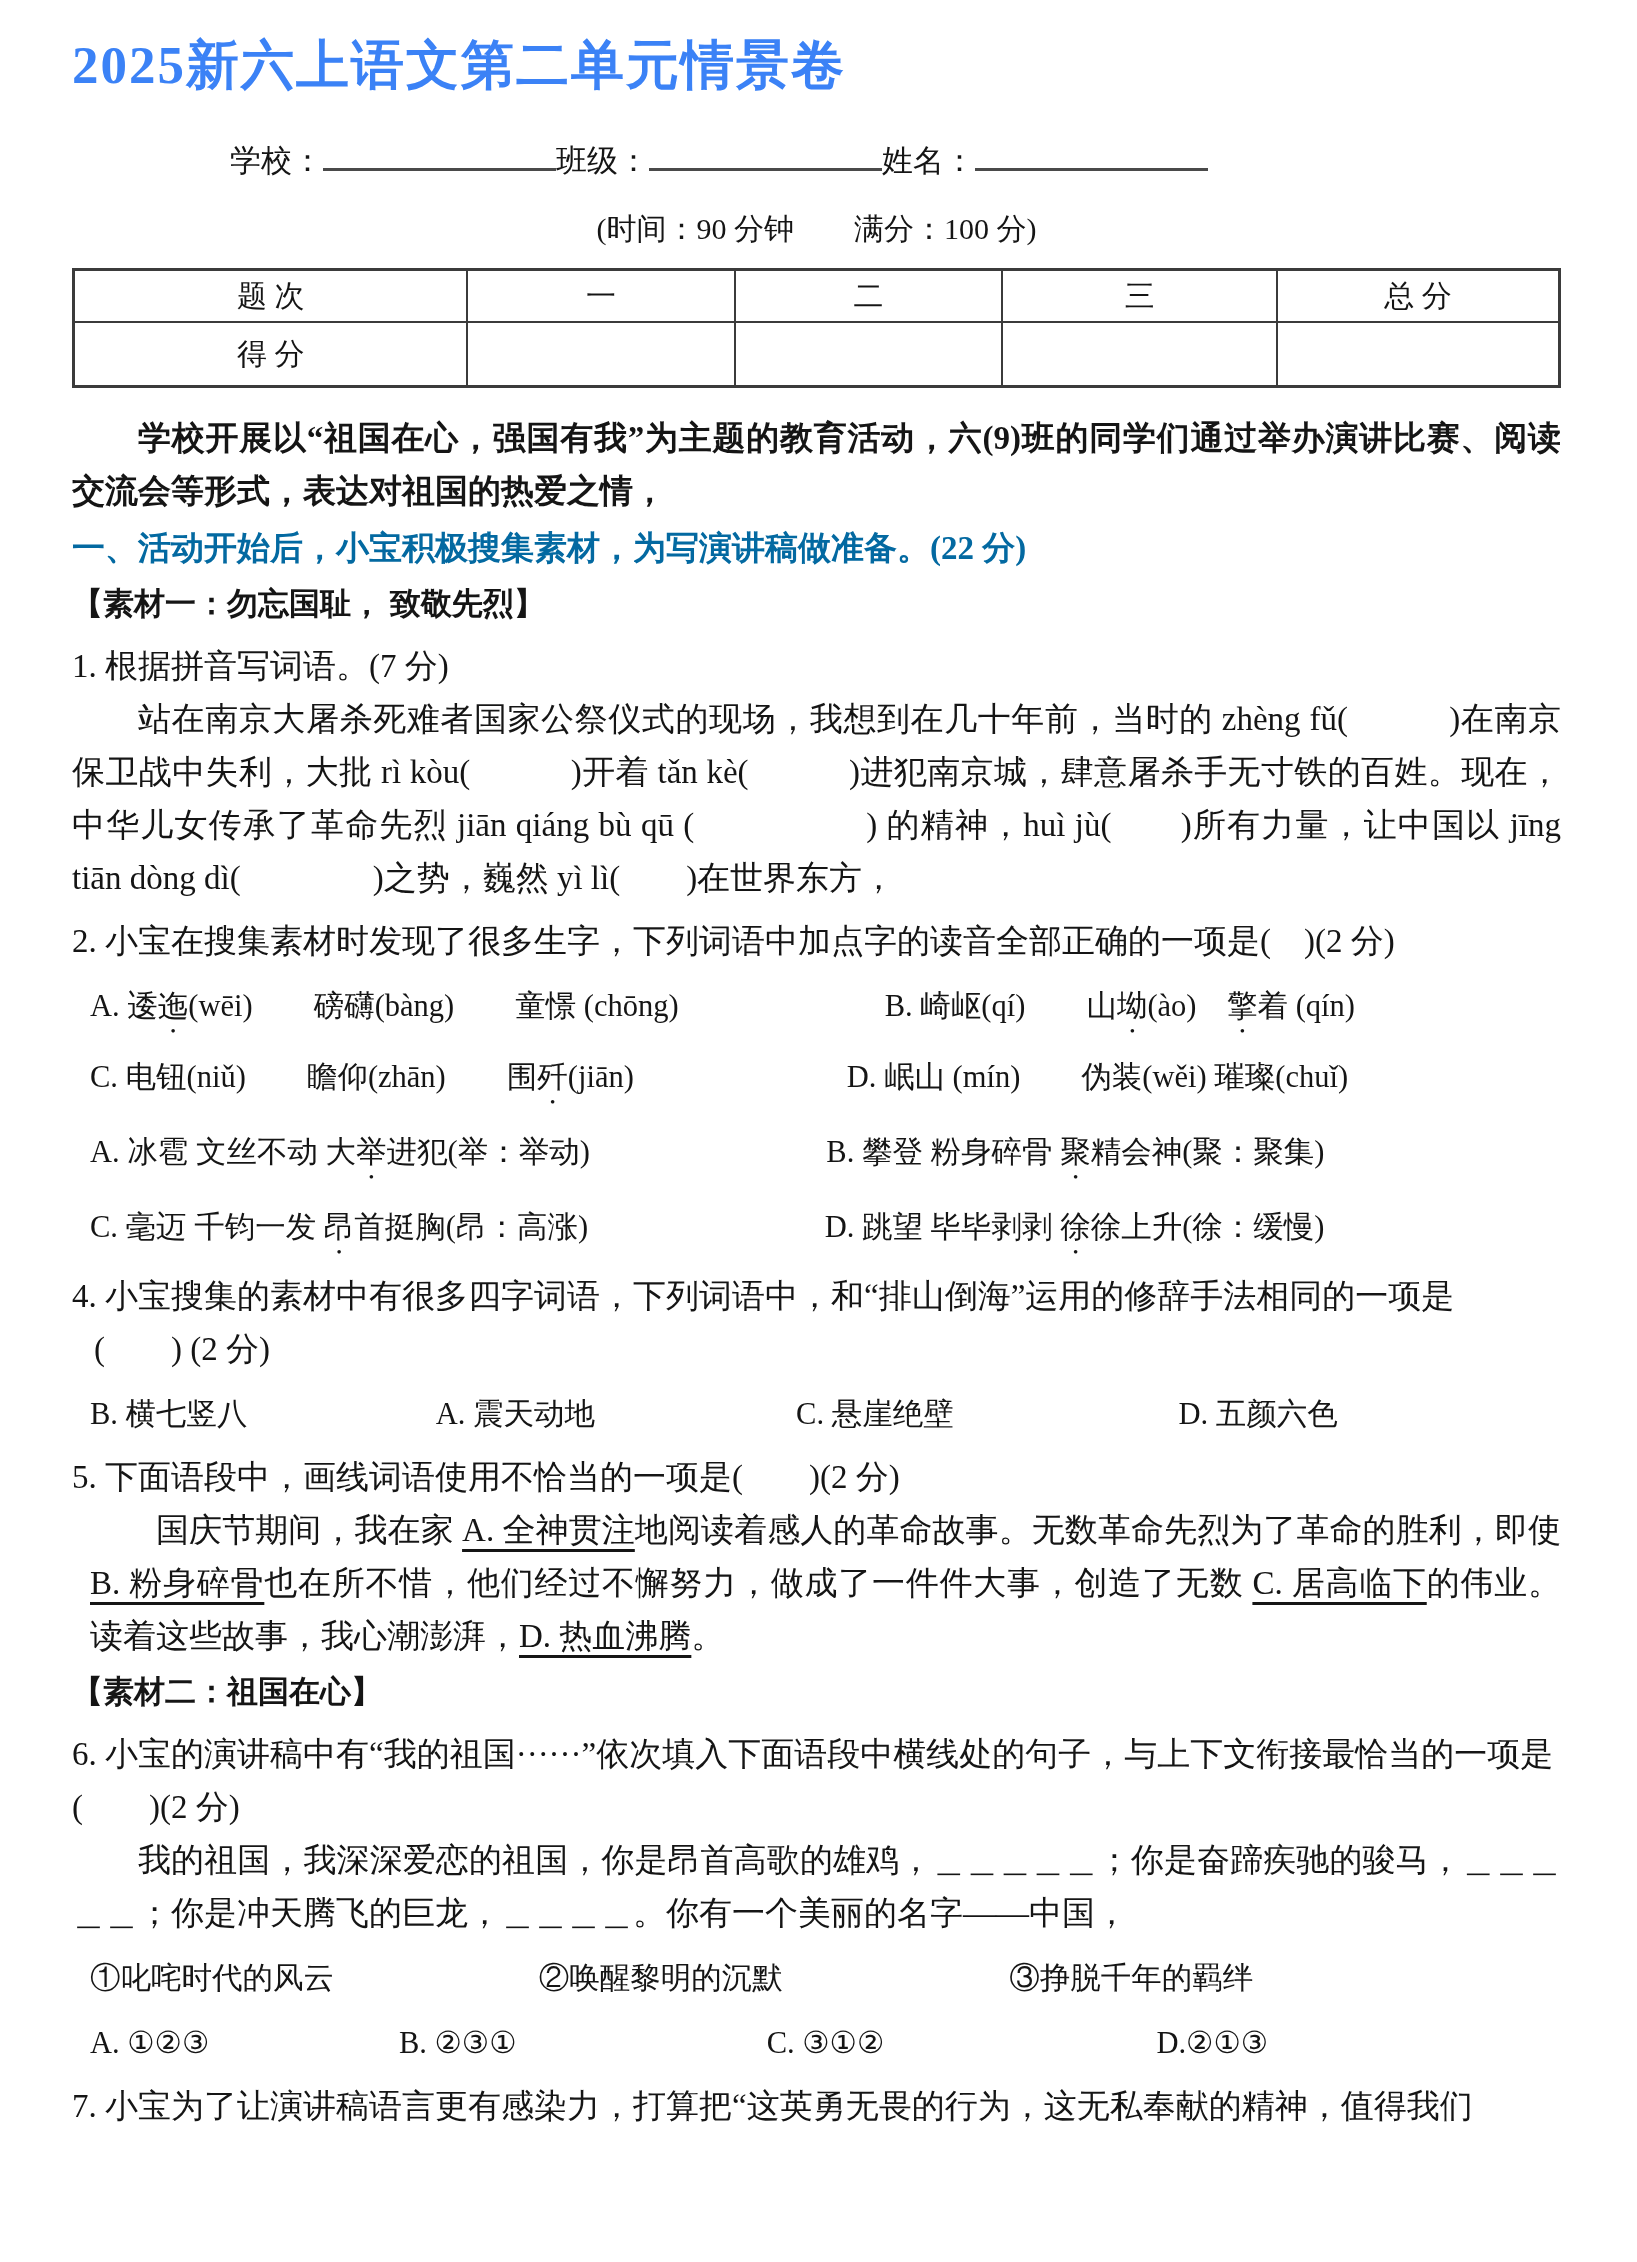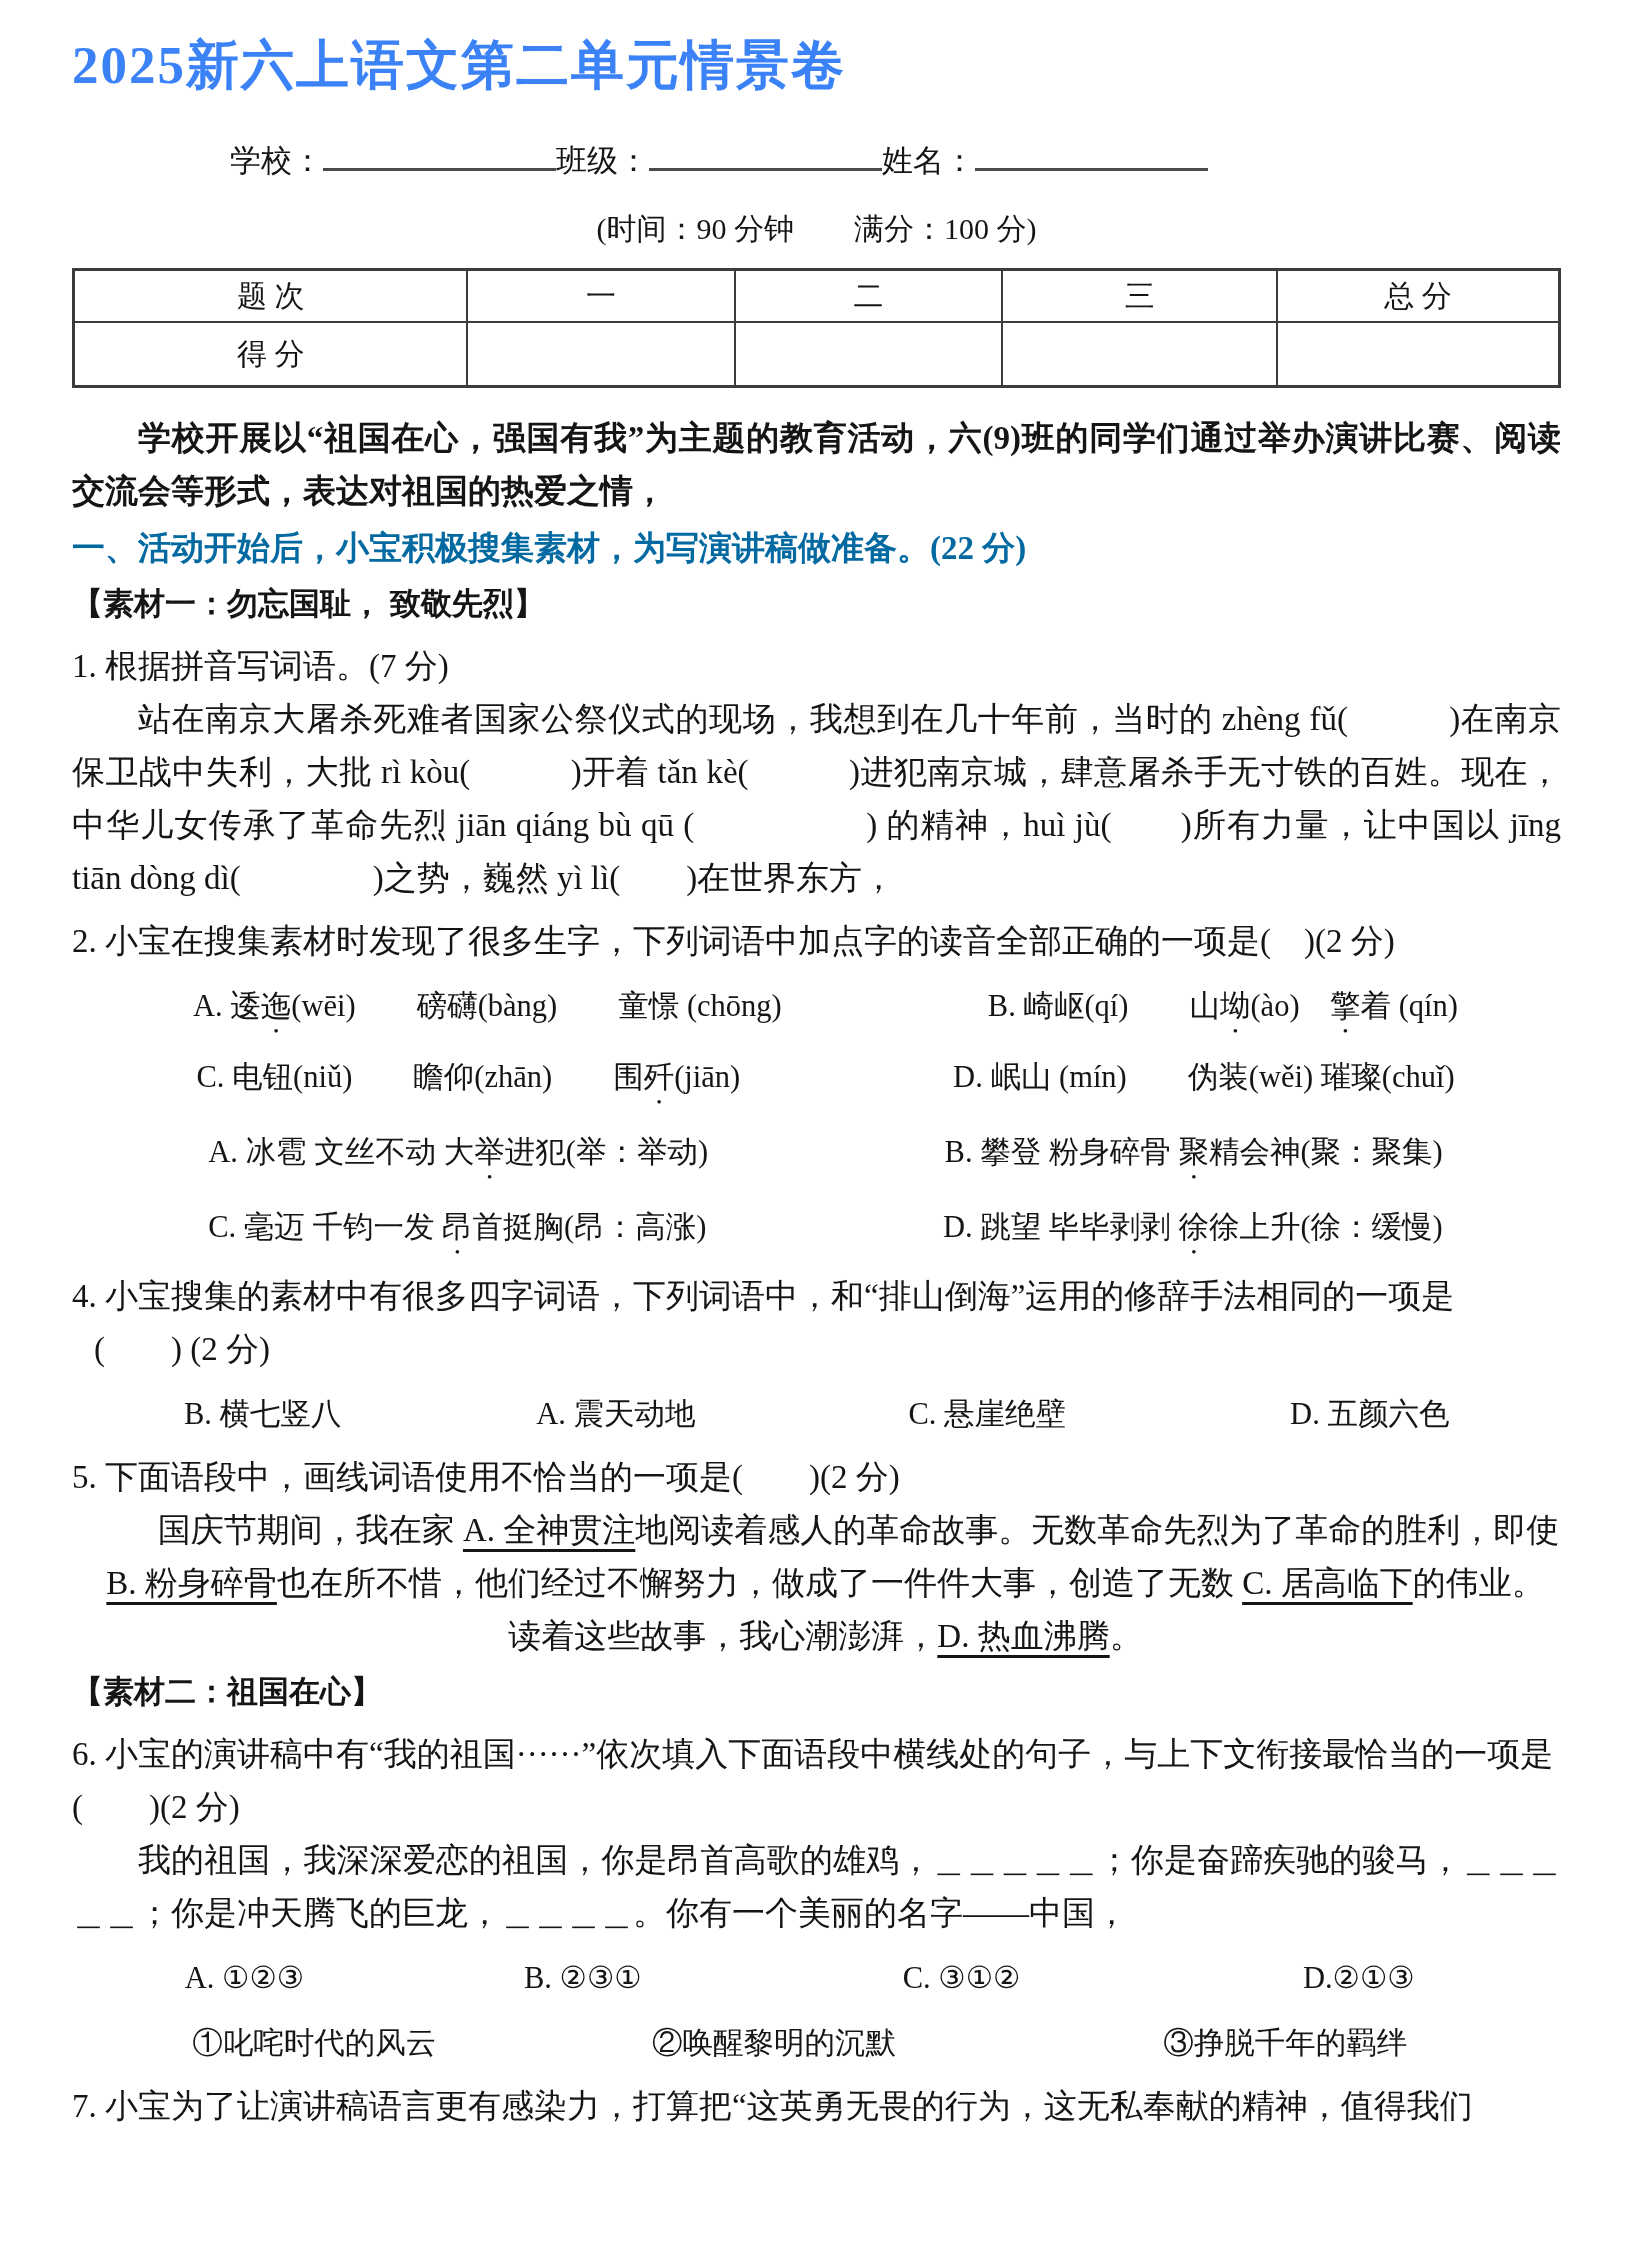--- a/index.html
+++ b/index.html
@@ -26,21 +26,21 @@
   td.c0{width:26.5%;} td.c1{width:18%;} td.c2{width:18%;} td.c3{width:18.5%;} td.c4{width:19%;}
 
   p{margin:0;}
   .txt{font-size:33px;line-height:53px;}
   .bold{font-weight:bold;}
   .intro{margin-top:24px;text-indent:2em;text-align:justify;}
   .sec{margin-top:4px;font-weight:bold;color:#0369a1;}
   .mat{margin-top:2px;font-weight:bold;font-size:31px;}
   .stem{margin-top:10px;}
   .passage{text-indent:2em;text-align:justify;}
-  .pad{padding-left:18px;text-align:center;}
+  .pad{padding-left:18px;}
   .ind{padding-left:22px;}
 
   .optrow{display:flex;margin-top:12px;font-size:30.5px;line-height:53px;}
   .optrow .col{flex:1 1 auto;}
   .c55{flex:0 0 54%;} .c52{flex:0 0 52%;}
   .q3row{margin-top:16px;}
   .four .o1{flex:0 0 24.5%;} .four .o2{flex:0 0 23.5%;} .four .o3{flex:0 0 26%;} .four .o4{flex:1;}
   .num3 .n1{flex:0 0 30.5%;} .num3 .n2{flex:0 0 32%;} .num3 .n3{flex:1;}
   .qsix .o1{flex:0 0 21%;} .qsix .o2{flex:0 0 25%;} .qsix .o3{flex:0 0 26.5%;} .qsix .o4{flex:1;}
 
@@ -119,27 +119,27 @@
     <span class="col o4">D. 五颜六色</span>
   </div>
 
   <p class="txt stem">5. 下面语段中，画线词语使用不恰当的一项是(　　)(2 分)</p>
   <p class="txt passage pad"><span>国庆节期间，我在家 </span><span class="seg-u">A. 全神贯注</span><span>地阅读着感人的革命故事。无数革命先烈为了革命的胜利，即使 </span><span class="seg-u">B. 粉身碎骨</span><span>也在所不惜，他们经过不懈努力，做成了一件件大事，创造了无数 </span><span class="seg-u">C. 居高临下</span><span>的伟业。读着这些故事，我心潮澎湃，</span><span class="seg-u">D. 热血沸腾</span><span>。</span></p>
 
   <p class="txt mat">【素材二：祖国在心】</p>
 
   <p class="txt stem">6. 小宝的演讲稿中有“我的祖国······”依次填入下面语段中横线处的句子，与上下文衔接最恰当的一项是(　　)(2 分)</p>
   <p class="txt passage">我的祖国，我深深爱恋的祖国，你是昂首高歌的雄鸡，＿＿＿＿＿；你是奋蹄疾驰的骏马，＿＿＿＿＿；你是冲天腾飞的巨龙，＿＿＿＿。你有一个美丽的名字——中国，</p>
+  <div class="optrow pad num3">
+    <span class="col n1">①叱咤时代的风云</span>
+    <span class="col n2">②唤醒黎明的沉默</span>
+    <span class="col n3">③挣脱千年的羁绊</span>
+  </div>
   <div class="optrow pad qsix">
     <span class="col o1">A.  ①②③</span>
     <span class="col o2">B.  ②③①</span>
     <span class="col o3">C.  ③①②</span>
     <span class="col o4">D.②①③</span>
-  </div>
-  <div class="optrow pad num3">
-    <span class="col n1">①叱咤时代的风云</span>
-    <span class="col n2">②唤醒黎明的沉默</span>
-    <span class="col n3">③挣脱千年的羁绊</span>
   </div>
 
   <p class="txt stem">7. 小宝为了让演讲稿语言更有感染力，打算把“这英勇无畏的行为，这无私奉献的精神，值得我们</p>
 
 </div>
 
 </body></html>

